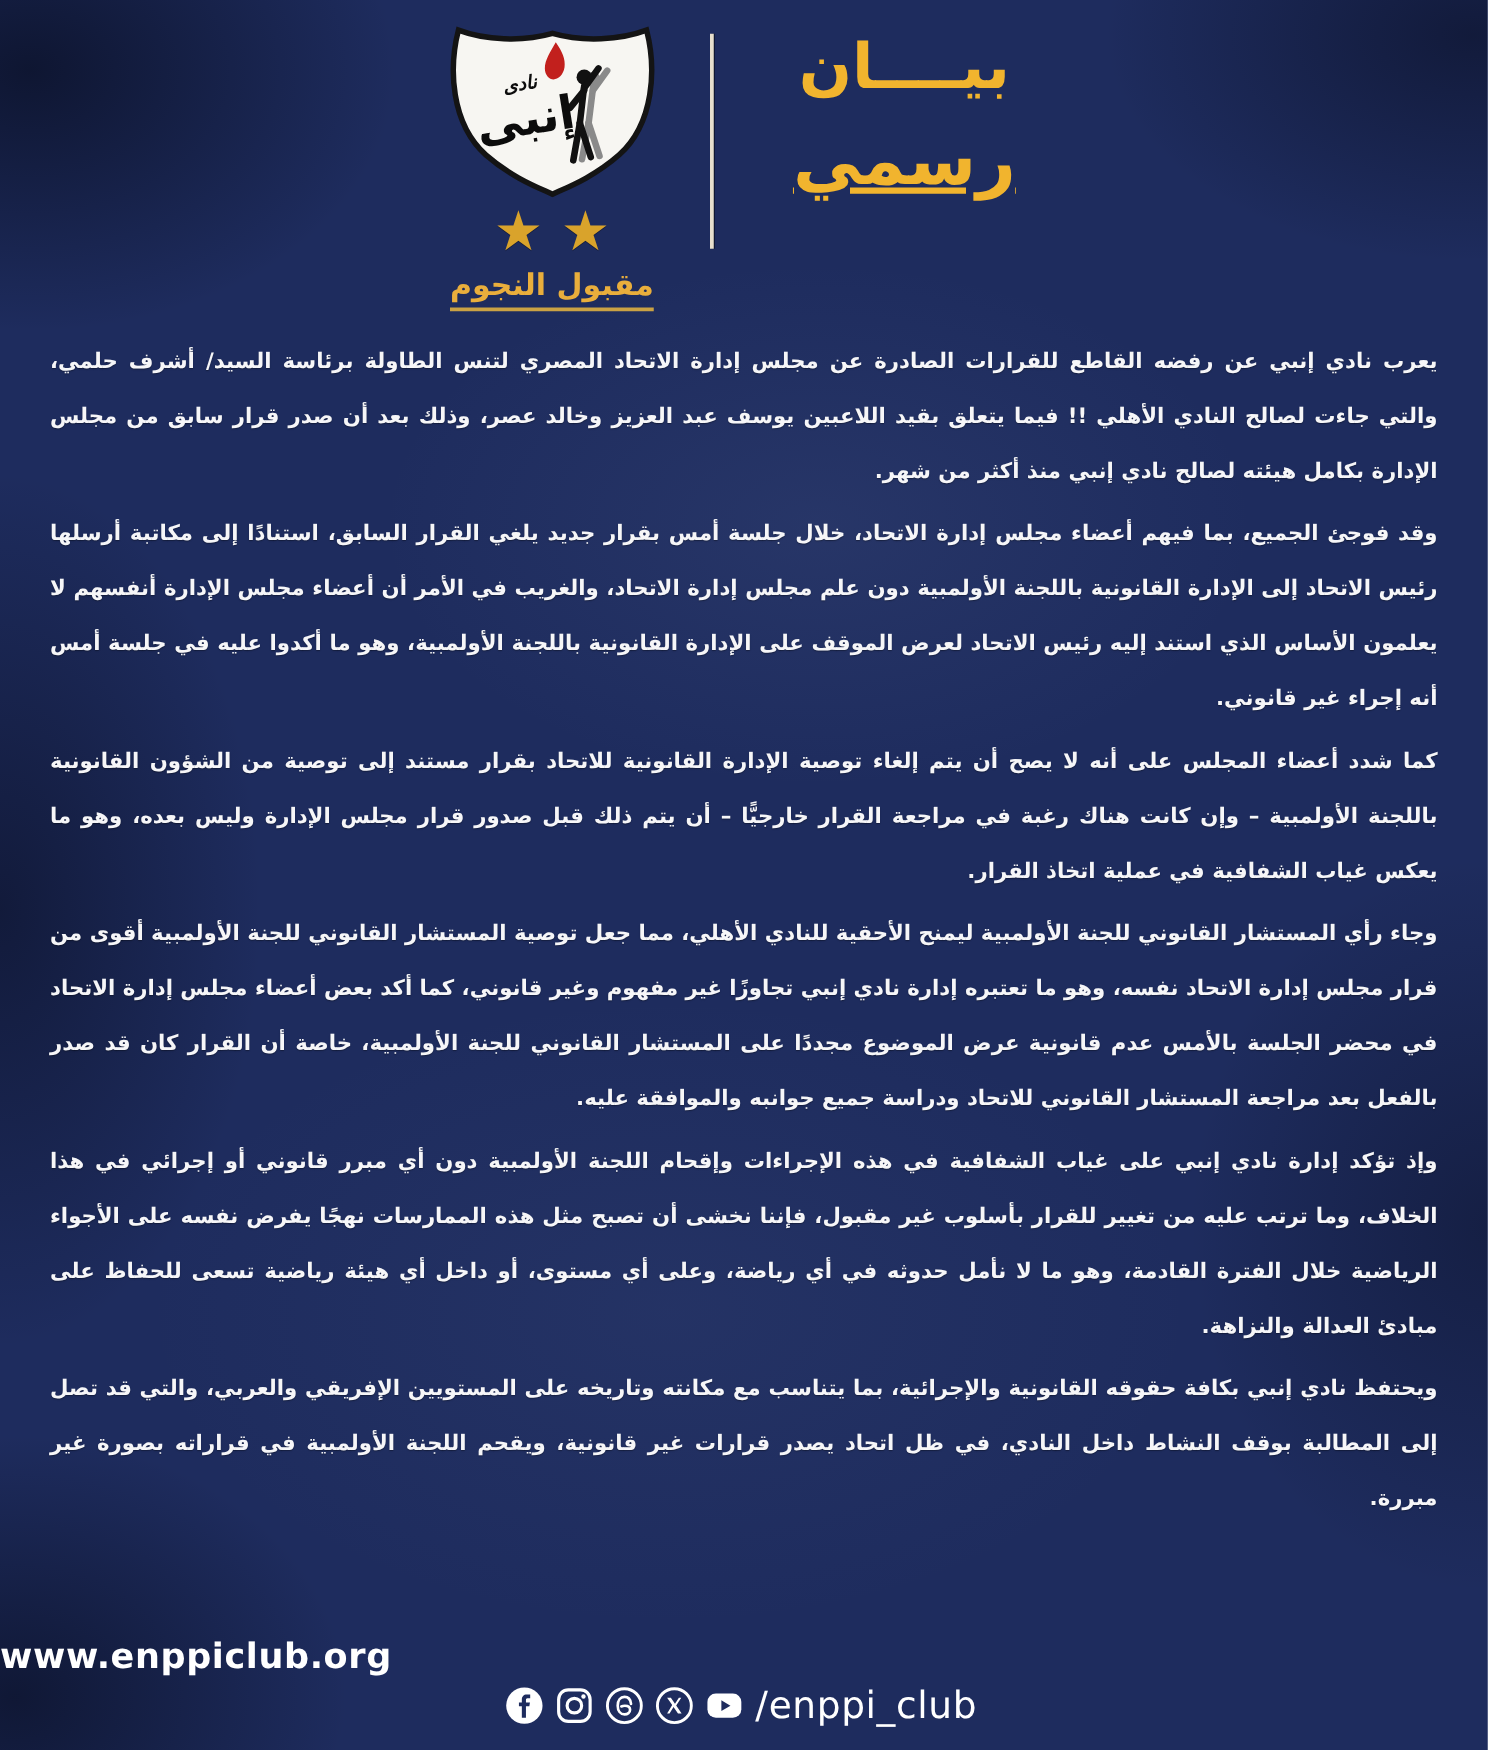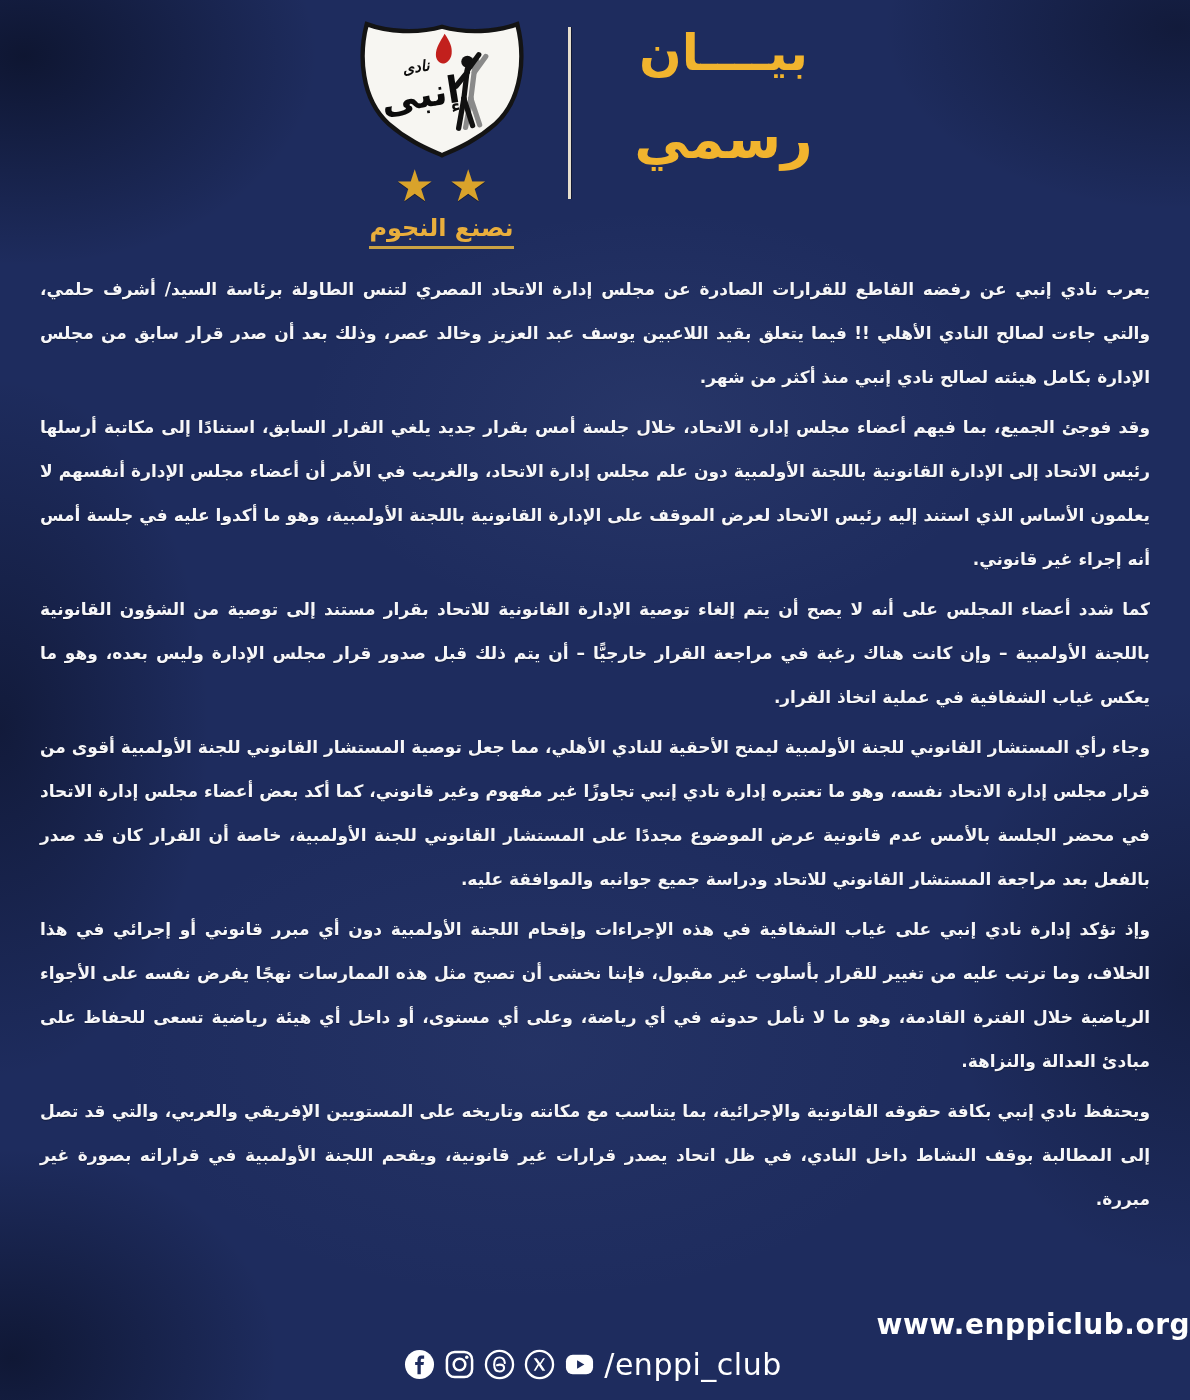--- a/index.html
+++ b/index.html
@@ -81,21 +81,21 @@
 
   .title-block {
     margin-top: 28px;
     width: 250px;
     direction: rtl;
     text-align: center;
     color: #f1b42e;
     font-weight: bold;
   }
   .title-line1 { font-size: 50px; line-height: 1.0; letter-spacing: 1px; }
-  .title-line2 { font-size: 55px; line-height: 1.0; margin-top: 34px; }
+  .title-line2 { font-size: 55px; line-height: 1.0; margin-top: 23px; text-decoration: underline; }
 
   
   .statement {
     direction: rtl;
     padding: 12px 40px 0 40px;
     color: #f6f6f8;
   }
   .statement p {
     font-size: 17px;
     font-weight: bold;
@@ -103,21 +103,21 @@
     text-align: justify;
     text-align-last: right;
     margin-bottom: 6px;
     text-shadow: 0 1px 1px rgba(0,0,0,0.35);
   }
 
   
   .footer {
     position: absolute;
     left: 0; right: 0; bottom: 18px;
-    text-align: right;
+    text-align: left;
   }
   .website {
     color: #ffffff;
     font-size: 28px;
     font-weight: bold;
     letter-spacing: 0.5px;
   }
   .social-row {
     margin-top: 6px;
     display: flex;
@@ -172,21 +172,21 @@
           <div class="small">نادى</div>
           <div class="big">إنبى</div>
         </div>
       </div>
 
       <div class="stars">
         <span class="star">★</span>
         <span class="star">★</span>
       </div>
 
-      <div class="tagline">نصنع النجوم</div>
+      <div class="tagline">مقبول النجوم</div>
     </div>
 
     <div class="divider"></div>
 
     <div class="title-block">
       <div class="title-line1">بيــــان</div>
       <div class="title-line2">رسمي</div>
     </div>
   </div>
 

